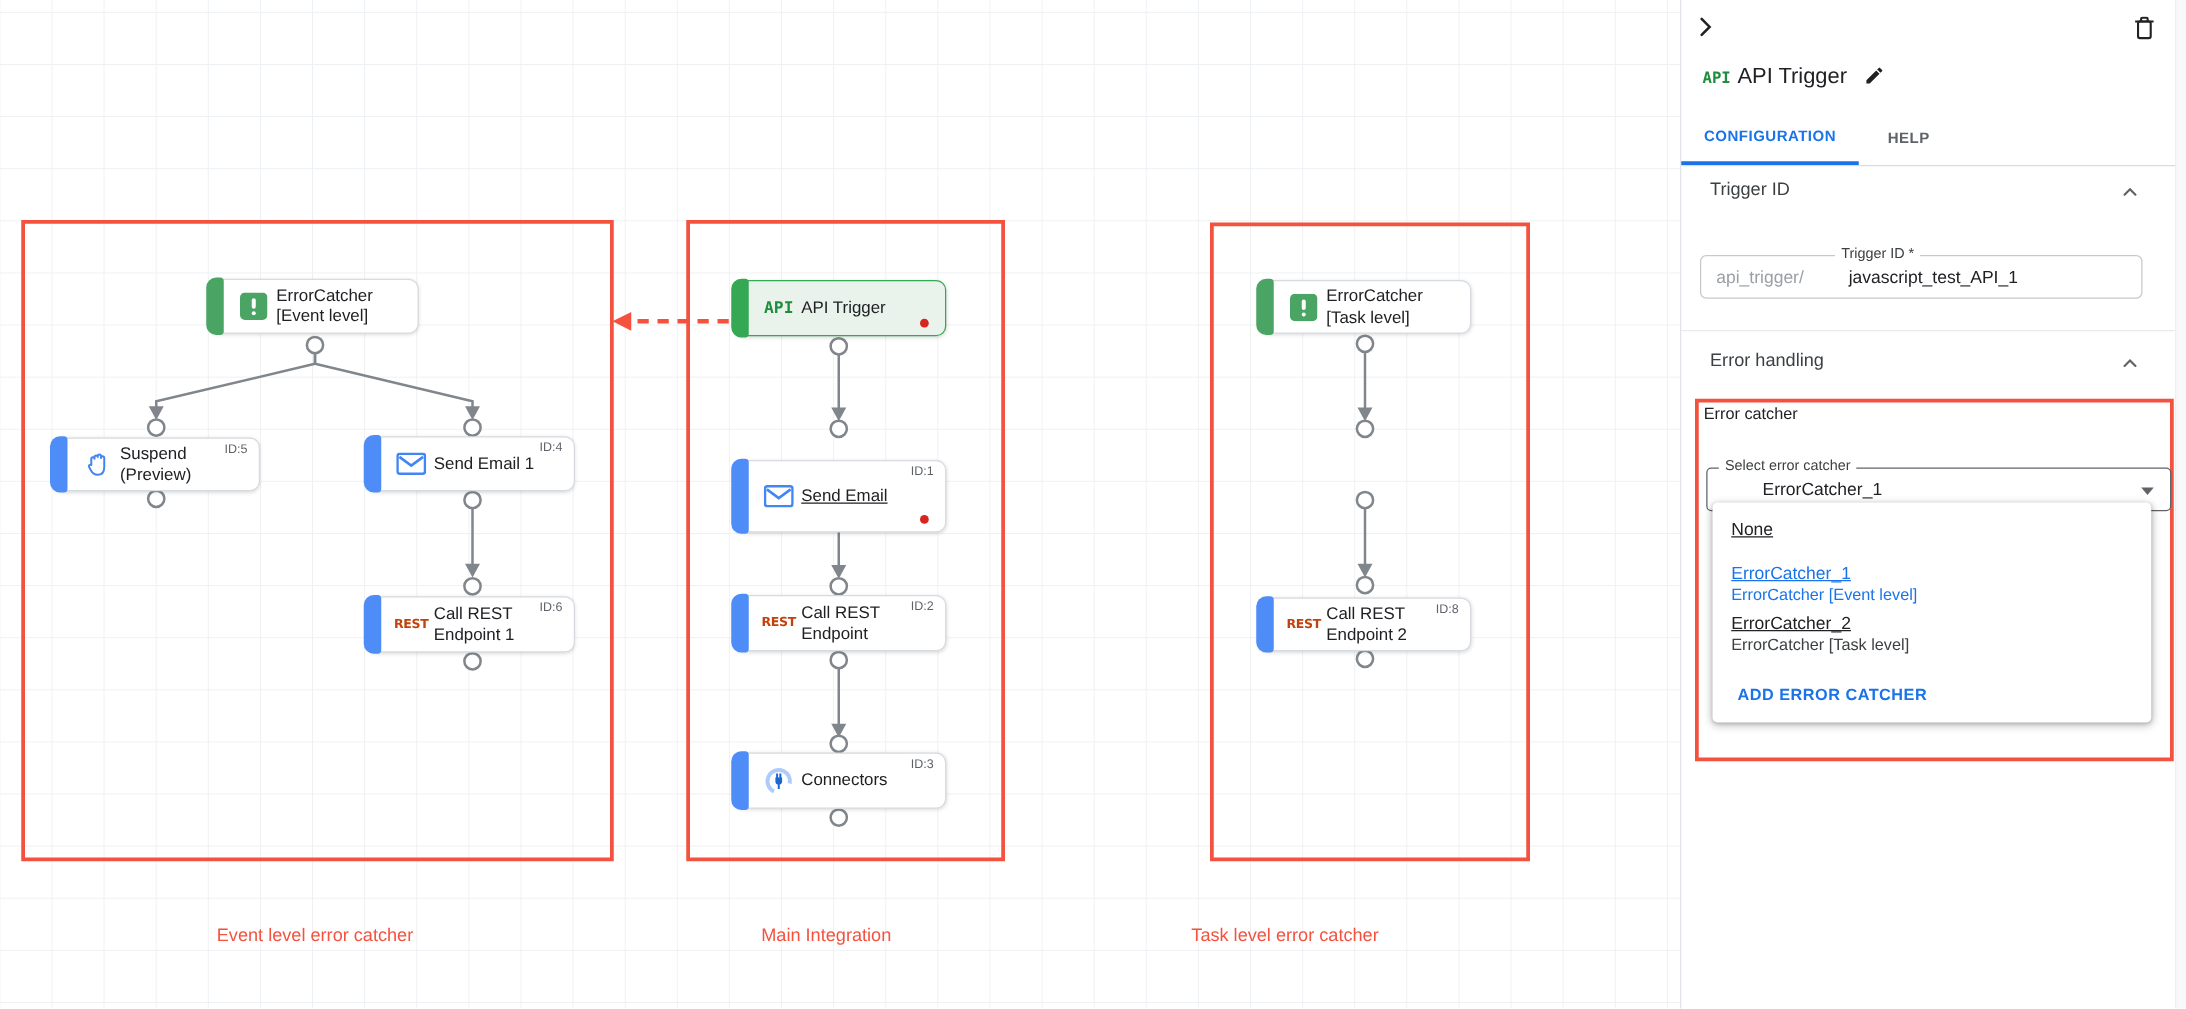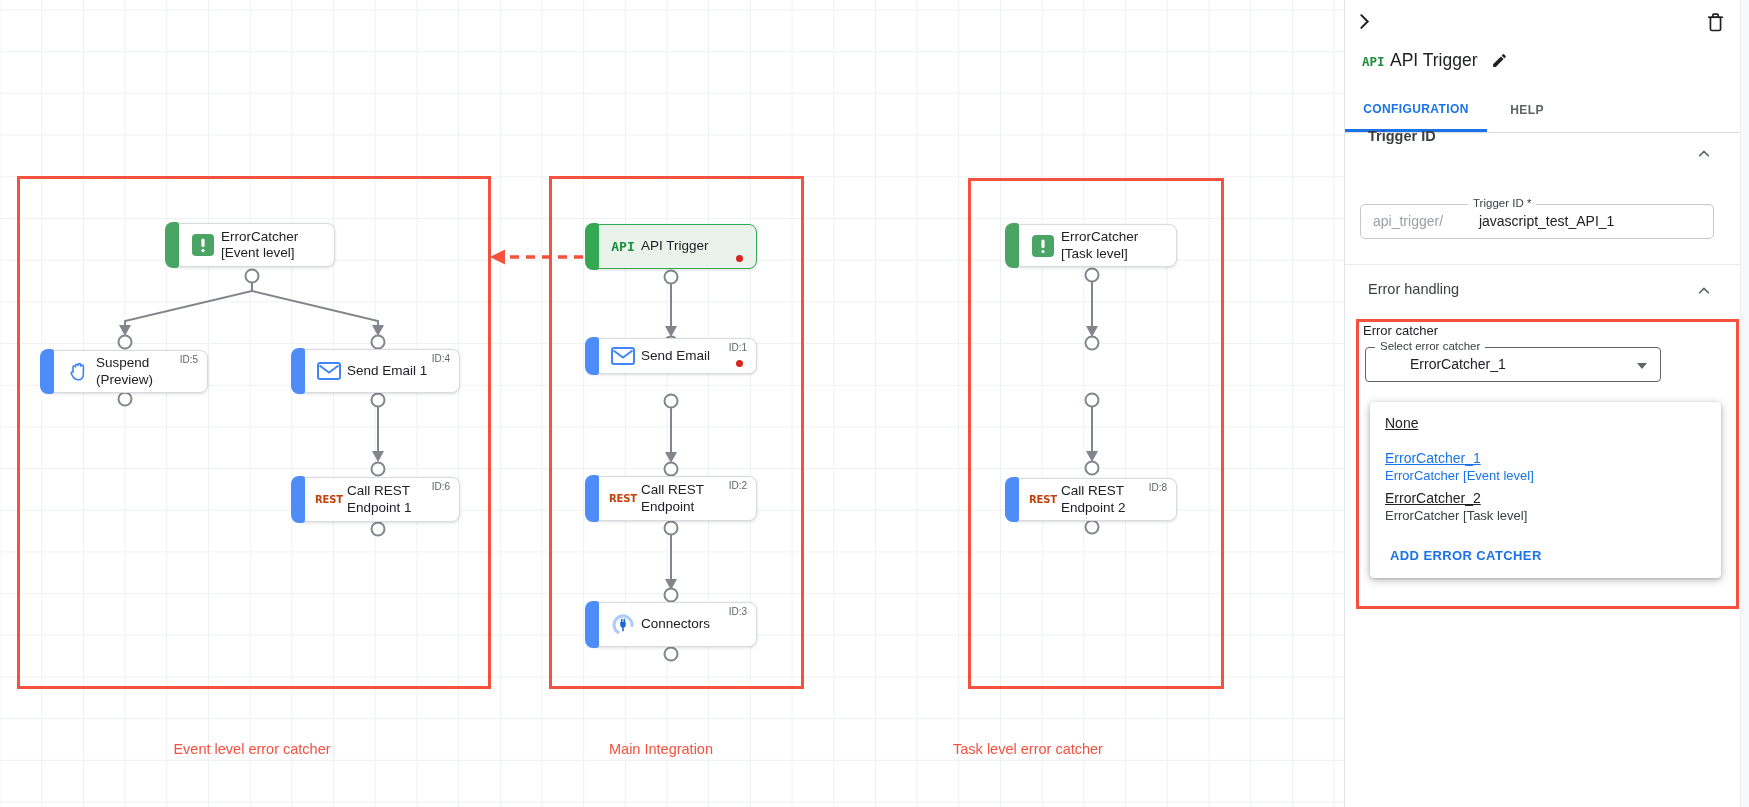--- a/index.html
+++ b/index.html
@@ -198,21 +198,21 @@
           <span class="nicon">
             <span class="apilogo">API</span>
           </span>
         <div class="nlabel">
             <span>API Trigger</span>
           </div>
       </div>
       <span class="dot"></span>
     </div>
 
-    <div class="node" style="left:587px;top:338px;width:170px;height:36px;">
+    <div class="node" style="left:587px;top:368px;width:170px;height:58px;text-decoration:underline;">
       <div class="bar blue"></div>
       <span class="nid">ID:1</span>
       <div class="body">
           <span class="nicon">
         <svg width="24" height="18">
               <rect x="1" y="1" width="22" height="16" rx="2" fill="#fff" stroke="#4285f4" stroke-width="2"></rect>
               <path d="M2.5 3.5 L12 10.5 L21.5 3.5" fill="none" stroke="#4285f4" stroke-width="2"></path>
             </svg>
           </span>
         <div class="nlabel">
@@ -315,21 +315,21 @@
             <path d="M3 17.25V21h3.75L17.8 9.94l-3.75-3.75L3 17.25zM20.7 7.04a1 1 0 0 0 0-1.41l-2.34-2.34a1 1 0 0 0-1.41 0l-1.83 1.83 3.75 3.75 1.83-1.83z"></path>
           </svg>
       </button>
     </div>
 
     <div id="tabs">
       <div class="tab active" style="width:142px;">CONFIGURATION</div>
       <div class="tab inactive" style="width:80px;">HELP</div>
     </div>
 
-    <div class="section-header" style="top:128px;font-weight:bold;">Trigger ID</div>
+    <div class="section-header" style="top:144px;">Trigger ID</div>
     <button class="icon-btn chev-up" style="top:147px;">
       <svg width="14" height="14" viewBox="0 0 16 16" fill="none" stroke="#5f6368" stroke-width="2" stroke-linecap="round">
           <path d="M3 10 l5 -5 5 5"></path>
         </svg>
     </button>
 
     <div class="outlined-field" style="left:15px;top:204px;width:354px;height:35px;border:1px solid #c6c9cc;">
       <span class="field-label" style="left:88px;margin-left:19px;">Trigger ID *</span>
       <span class="field-text"><span class="prefix">api_trigger/</span> <span class="value">javascript_test_API_1</span></span>
     </div>
@@ -340,21 +340,21 @@
     <button class="icon-btn chev-up" style="top:284px;">
       <svg width="14" height="14" viewBox="0 0 16 16" fill="none" stroke="#5f6368" stroke-width="2" stroke-linecap="round">
           <path d="M3 10 l5 -5 5 5"></path>
         </svg>
     </button>
 
     <div id="error-red-box"></div>
 
     <div style="position:absolute;left:18px;top:323px;font-size:13px;color:#202124;">Error catcher</div>
 
-    <div class="outlined-field" style="left:20px;top:347px;width:296px;height:35px;border:1px solid #5f6368;border-radius:4px;">
+    <div class="outlined-field" style="left:20px;top:374px;width:372px;height:35px;border:1px solid #5f6368;border-radius:4px;">
       <span class="field-label" style="left:9px;font-size:11.5px;">Select error catcher</span>
       <span class="field-text value">ErrorCatcher_1</span>
       <span class="caret"></span>
     </div>
 
     <div id="ec-menu">
       <div class="menu-item" style="top:13px;color:#202124;">None</div>
       <div class="menu-item blue-text" style="top:48px;">ErrorCatcher_1</div>
       <div class="menu-desc blue-text" style="top:66px;">ErrorCatcher [Event level]</div>
       <div class="menu-item" style="top:88px;color:#202124;">ErrorCatcher_2</div>

